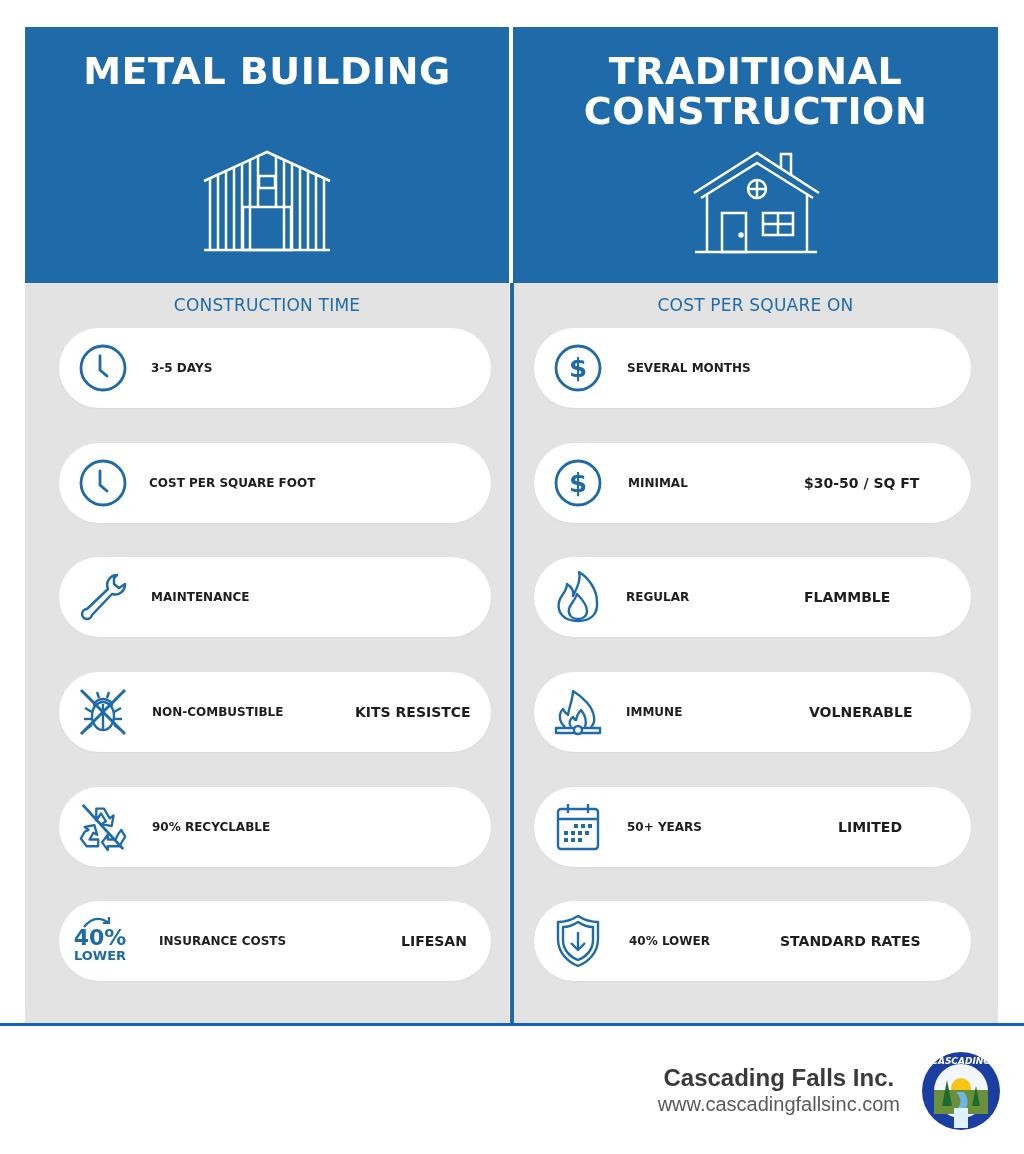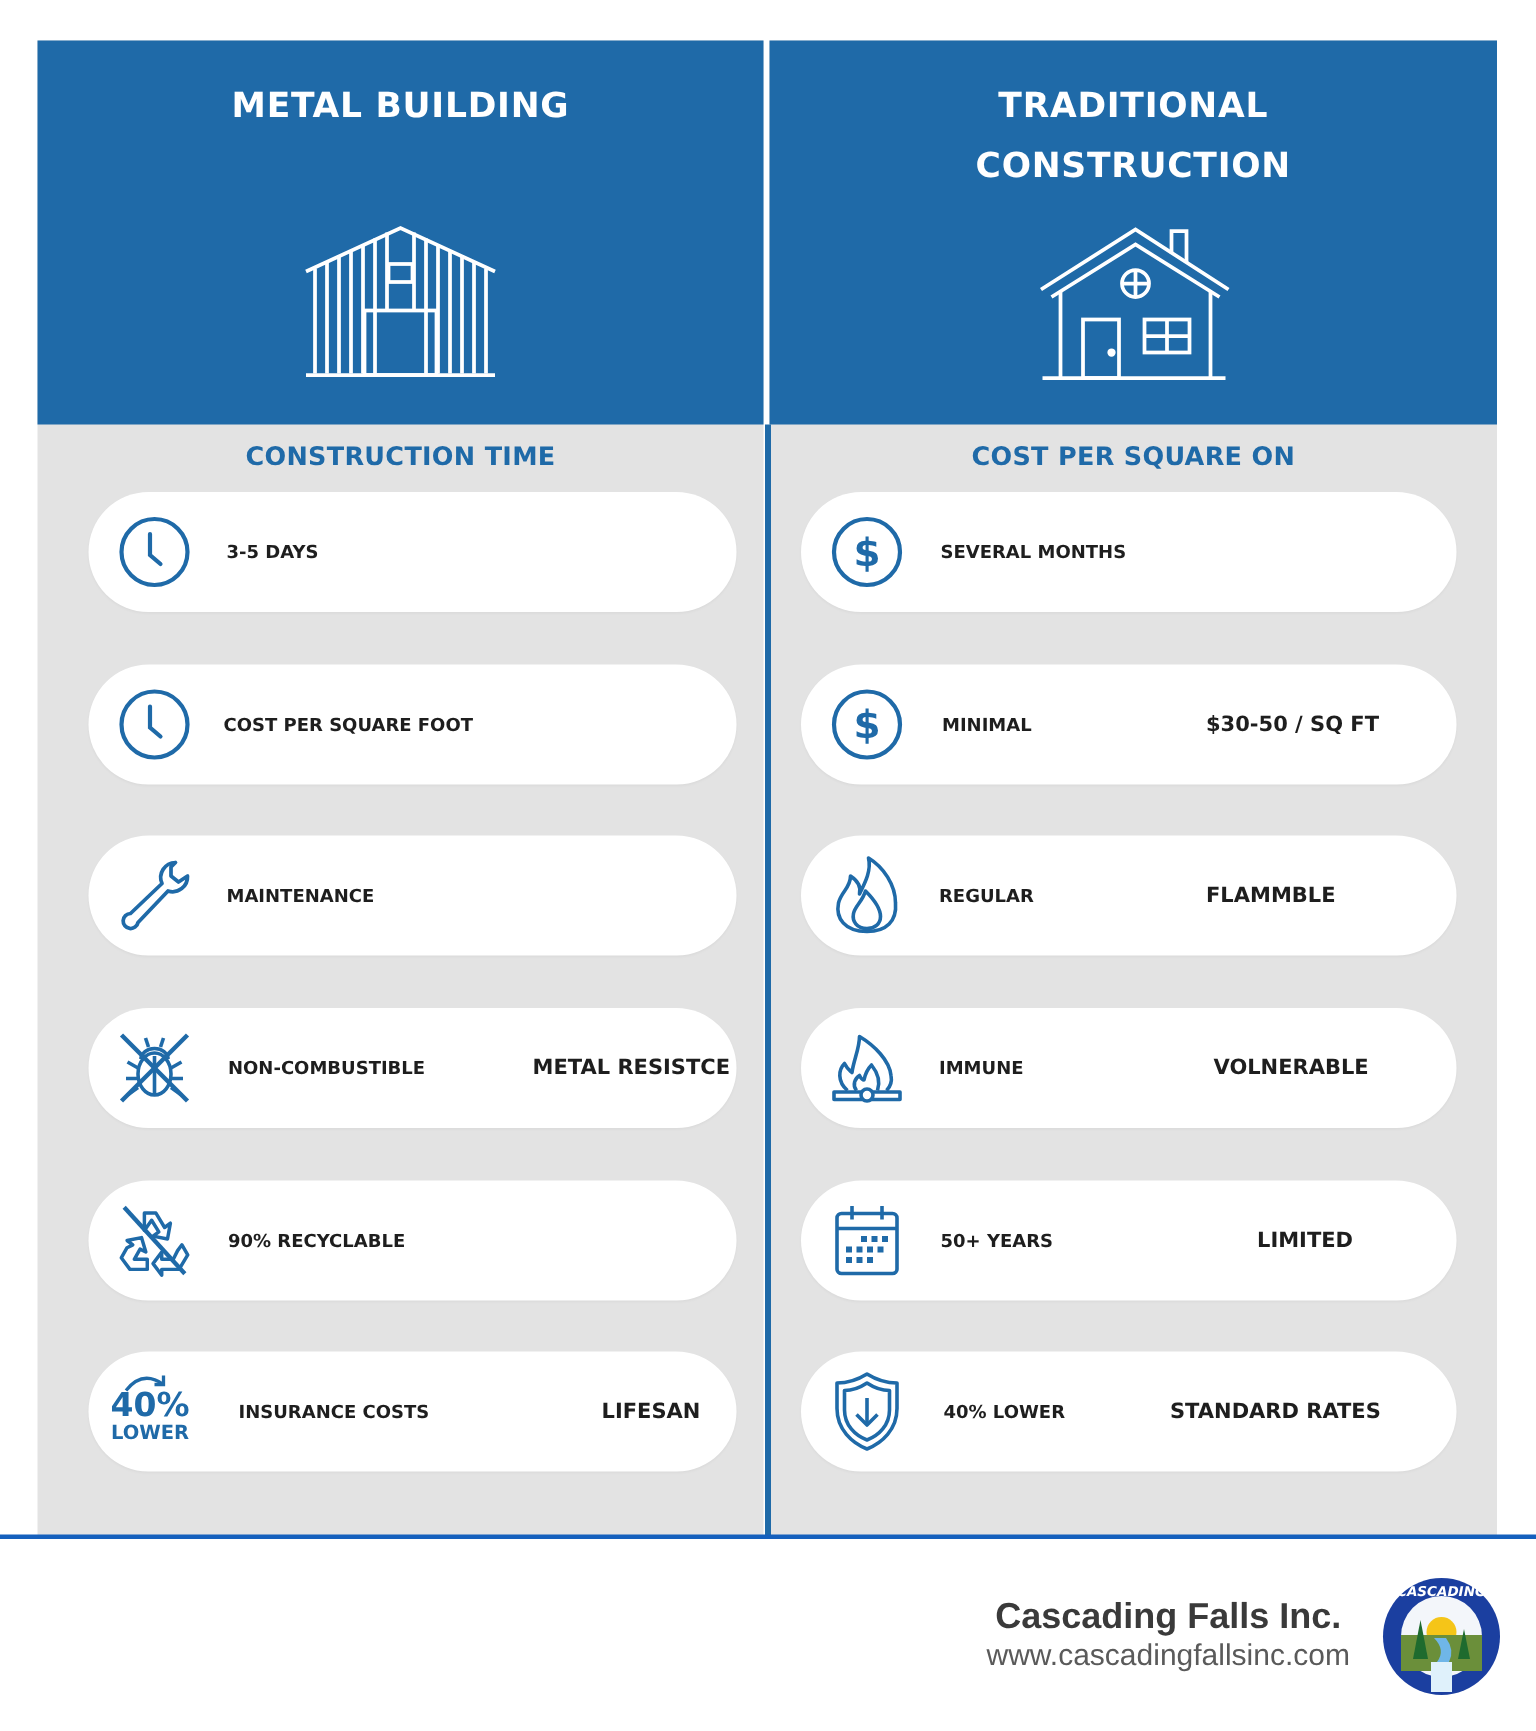--- a/index.html
+++ b/index.html
@@ -4,24 +4,24 @@
   <style>
     * { box-sizing: border-box; margin: 0; padding: 0; }
     html, body { width: 1024px; height: 1154px; background: #ffffff; overflow: hidden; }
     body { position: relative; font-family: "DejaVu Sans", "Liberation Sans", sans-serif; }
 
     .panel { position: absolute; top: 27px; height: 998px; background: #e3e3e3; }
     .panel.left { left: 25px; width: 484px; }
     .panel.right { left: 513px; width: 485px; }
 
     .header { position: absolute; top: 0; left: 0; right: 0; height: 256px; background: #1f6aa8; color: #fff; }
-    .header-title { position: absolute; top: 24px; left: 0; right: 0; text-align: center; font-weight: bold; font-size: 23px; line-height: 40px; letter-spacing: 0.5px; }
+    .header-title { position: absolute; top: 24px; left: 0; right: 0; text-align: center; font-weight: bold; font-size: 38px; line-height: 40px; letter-spacing: 0.5px; }
     .header-icon { position: absolute; left: 50%; transform: translateX(-50%); top: 122px; }
 
-    .section-label { position: absolute; top: 268px; left: 0; right: 0; text-align: center; color: #1f6aa8; font-weight: bold; font-size: 17px; letter-spacing: 0.2px; }
+    .section-label { position: absolute; top: 268px; left: 0; right: 0; text-align: center; color: #1f6aa8; font-weight: normal; font-size: 17px; letter-spacing: 0.2px; }
 
     .pill { position: absolute; left: 34px; width: 432px; height: 80px; background: #ffffff; border-radius: 40px; box-shadow: 0 1px 2px rgba(0,0,0,0.04); }
     .panel.right .pill { left: 21px; width: 437px; }
     .pill .icon { position: absolute; left: 18px; top: 14px; width: 52px; height: 52px; display: flex; align-items: center; justify-content: center; }
     .pill .text1 { position: absolute; top: 0; height: 80px; line-height: 80px; font-weight: bold; font-size: 12px; color: #1e1e1e; white-space: nowrap; }
     .pill .text2 { position: absolute; top: 0; height: 80px; line-height: 80px; font-weight: bold; font-size: 14px; color: #1e1e1e; white-space: nowrap; }
 
     .divider-v { position: absolute; left: 510px; top: 283px; width: 4px; height: 742px; background: #1f6aa8; }
     .divider-h { position: absolute; left: 0; top: 1023px; width: 1024px; height: 3px; background: #1560bd; }
 
@@ -109,21 +109,21 @@
           <line x1="37" y1="26" x2="44" y2="22"></line>
         <line x1="15" y1="33" x2="7" y2="33"></line>
           <line x1="37" y1="33" x2="45" y2="33"></line>
         <line x1="15" y1="39" x2="8" y2="44"></line>
           <line x1="37" y1="39" x2="44" y2="44"></line>
         <line x1="4" y1="4" x2="48" y2="48" stroke-width="3"></line>
         <line x1="48" y1="4" x2="4" y2="48" stroke-width="3"></line>
       </svg>
     </div>
     <span class="text1" style="left:93px">NON-COMBUSTIBLE</span>
-    <span class="text2" style="left:296px">METAL RESISTCE</span>
+    <span class="text2" style="left:296px">KITS RESISTCE</span>
   </div>
 
   <div class="pill" style="top:760px">
     <div class="icon">
       <svg width="54" height="54" viewBox="0 0 54 54" fill="none" stroke="#1f6aa8" stroke-width="2.4" stroke-linejoin="round">
         <path d="M20 8 L28 8 L34 18 L38 15 L36 26 L26 24 L30 21 L25 13 L20 20 Z"></path>
         <path d="M46 30 L50 37 L44 47 L32 47 L32 51 L26 43 L32 35 L32 40 L40 40 L43 34 Z"></path>
         <path d="M8 32 L4 39 L10 47 L22 47 L22 40 L13 40 L17 33 L21 35 L18 25 L8 27 L12 30 Z"></path>
         <line x1="6" y1="4" x2="48" y2="50" stroke-width="3"></line>
       </svg>

